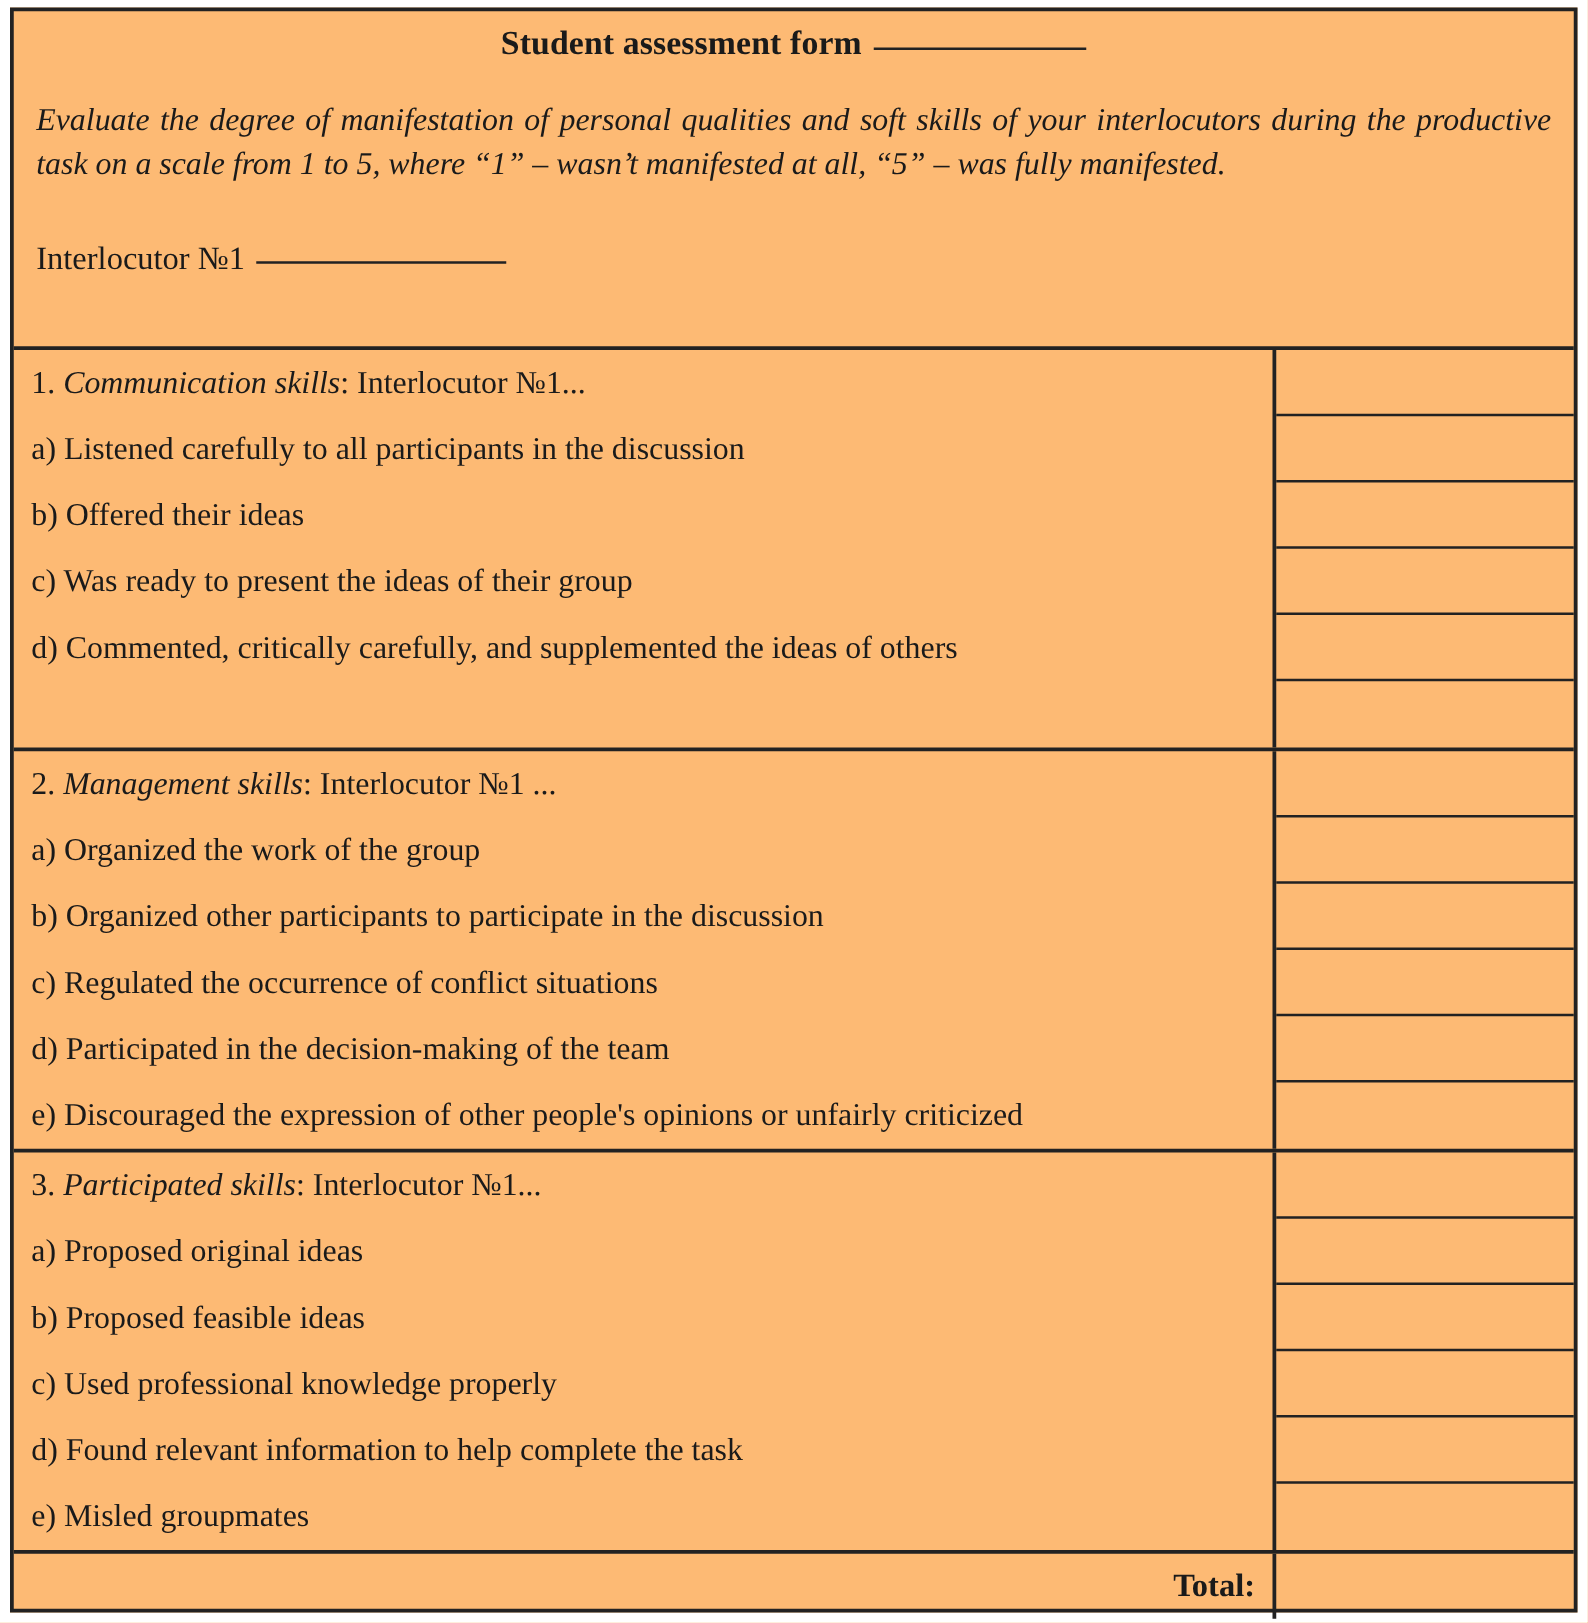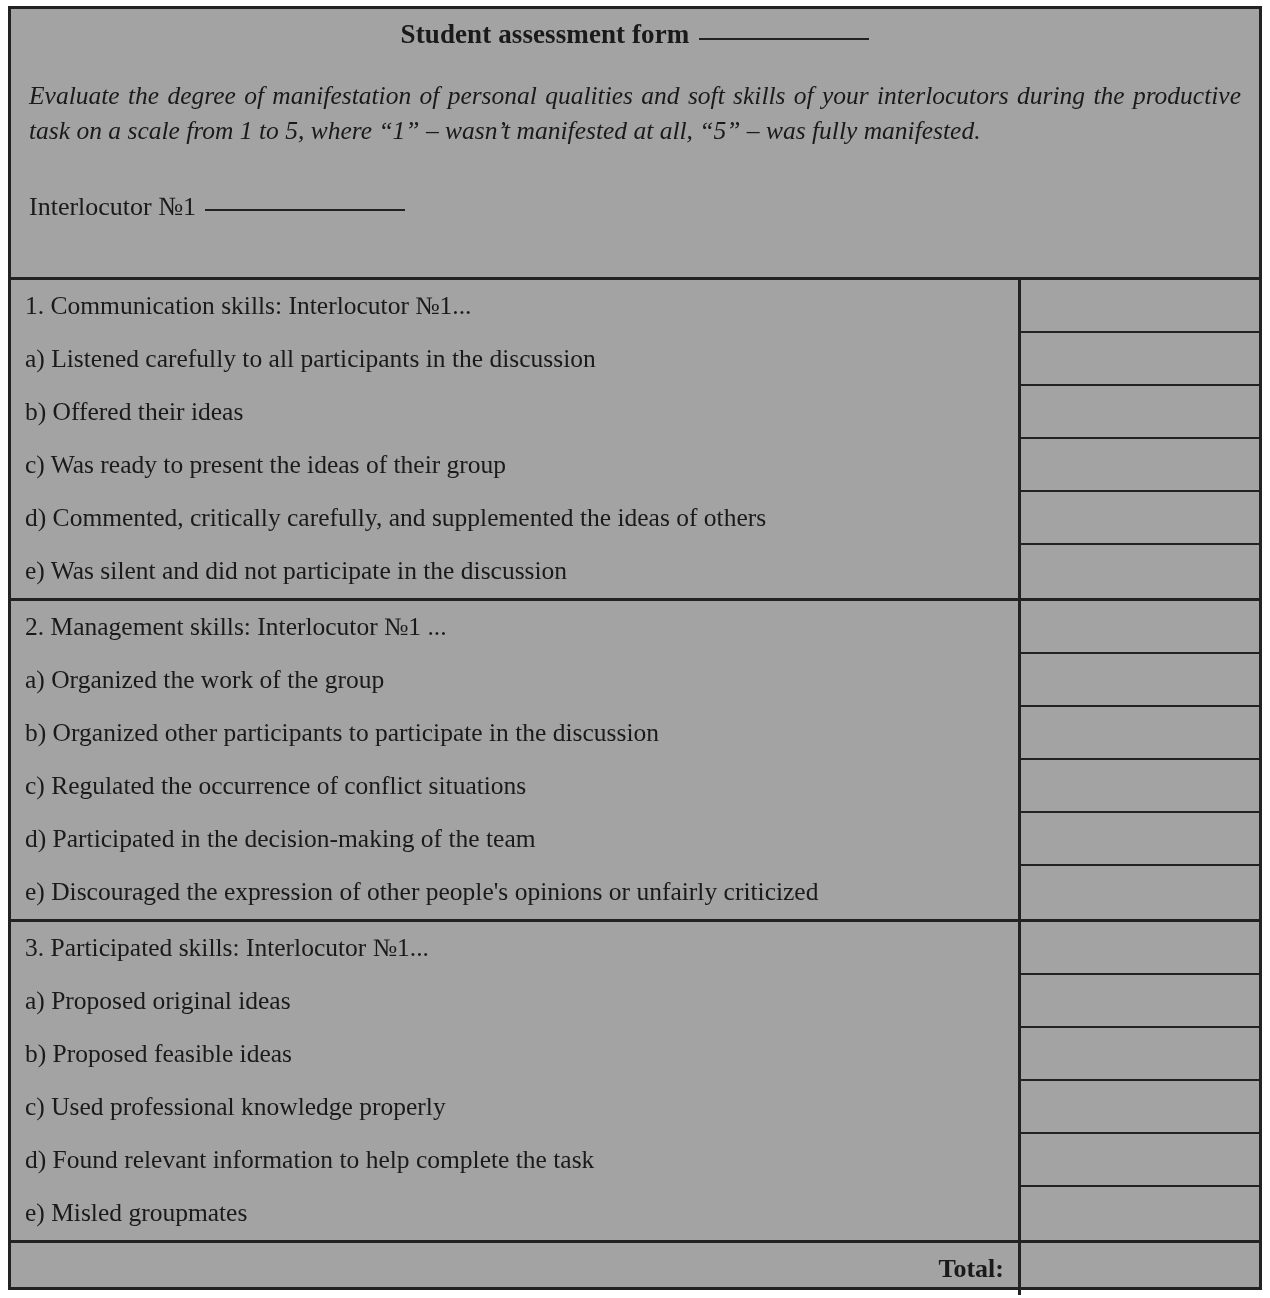--- a/index.html
+++ b/index.html
@@ -22,21 +22,21 @@
     padding: 6px 8px 8px 8px;
   }
 
   .form-frame {
     box-sizing: border-box;
     width: 100%;
     height: 100%;
     border: 3px solid #222222;
     display: flex;
     flex-direction: column;
-    background: #a3a3a3;
+    background: #fdba74;
   }
 
   
   .header-block {
     box-sizing: border-box;
     padding: 6px 16px 0 16px;
     flex: 0 0 auto;
     height: 268px;
     position: relative;
   }
@@ -121,20 +121,21 @@
     box-sizing: border-box;
     height: 53px;
     display: flex;
     align-items: center;
     padding: 0 0 0 14px;
     font-size: 25.5px;
     line-height: 1.05;
     white-space: nowrap;
   }
   .q-row .skill-name {
+    font-style: italic;
   }
 
   .score-cell {
     box-sizing: border-box;
     height: 53px;
     border-bottom: 2.5px solid #222222;
   }
   .score-cell:last-child {
     border-bottom: none;
   }
@@ -187,21 +188,20 @@
 
       <div class="section">
         <div class="section-left">
           <div class="q-row">
             <span>1.</span>&nbsp;<span class="skill-name">Communication skills</span><span>: Interlocutor №1...</span>
           </div>
           <div class="q-row">a) Listened carefully to all participants in the discussion</div>
           <div class="q-row">b) Offered their ideas</div>
           <div class="q-row">c) Was ready to present the ideas of their group</div>
           <div class="q-row">d) Commented, critically carefully, and supplemented the ideas of others</div>
-          <div class="q-row">e) Was silent and did not participate in the discussion</div>
         </div>
         <div class="section-right">
           <div class="score-cell"></div>
           <div class="score-cell"></div>
           <div class="score-cell"></div>
           <div class="score-cell"></div>
           <div class="score-cell"></div>
           <div class="score-cell"></div>
         </div>
       </div>

